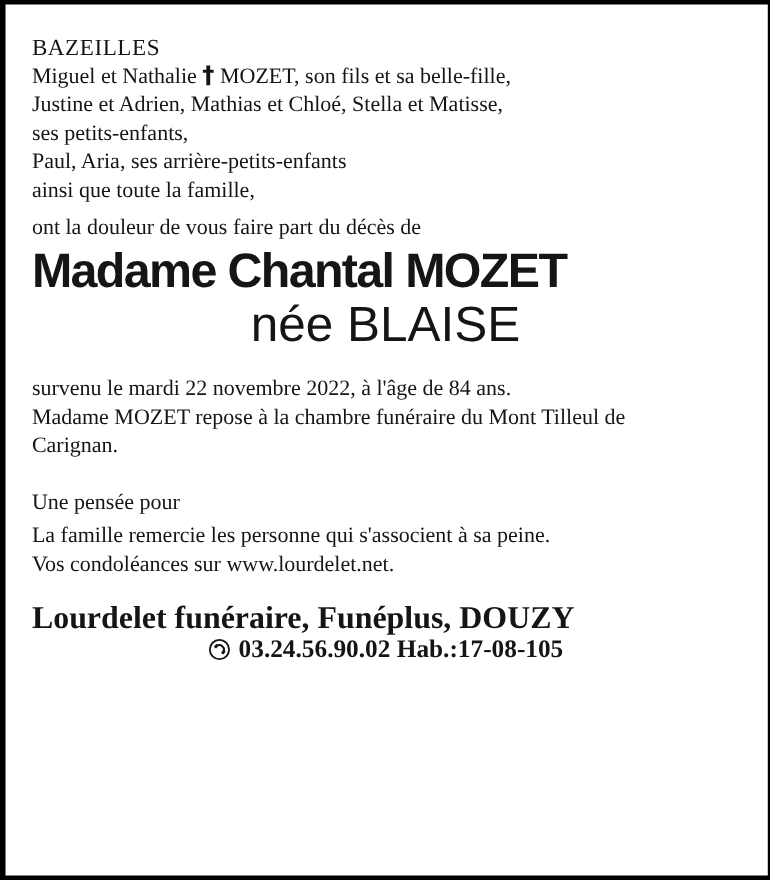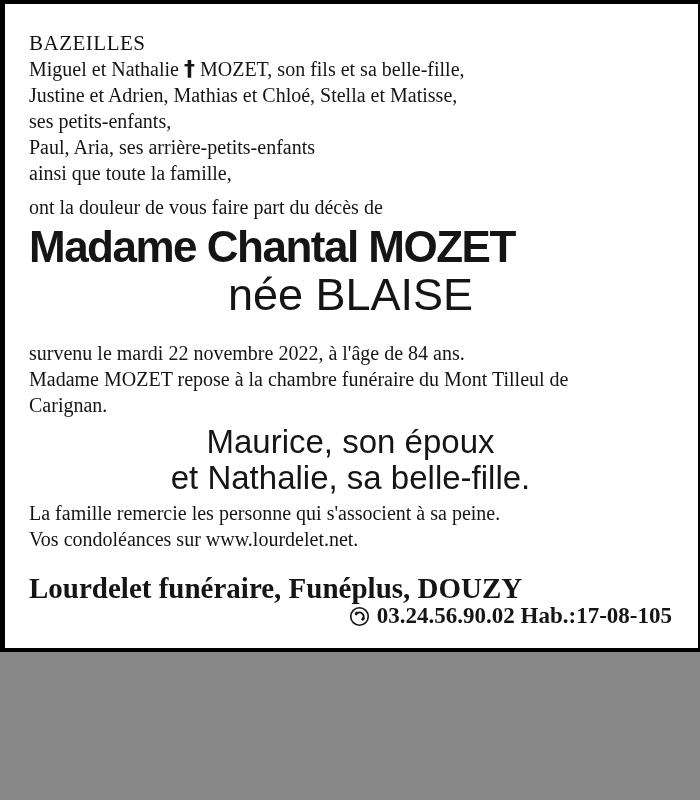--- a/index.html
+++ b/index.html
@@ -1,20 +1,20 @@
 <!DOCTYPE html>
 <html lang="fr"><head>
 <meta charset="utf-8">
 <style>
   html, body { margin: 0; padding: 0; background: #888; }
   .page {
     position: relative;
     box-sizing: border-box;
     width: 700px;
-    height: 652px;
+    height: 800px;
     background: #ffffff;
     border-style: solid;
     border-color: #000000;
     border-width: 4px 2px 4px 5px;
     padding: 26px 26px 0 24px;
     font-family: "Liberation Serif", serif;
     color: #151515;
     overflow: hidden;
   }
   .location {
@@ -69,21 +69,21 @@
     font-size: 29px;
     line-height: 28px;
     text-align: left;
   }
   .phone-line {
     font-weight: bold;
     font-size: 23px;
     line-height: 28px;
     display: flex;
     align-items: center;
-    justify-content: flex-end;
+    justify-content: center;
     gap: 7px;
   }
   .phone-svg { display: inline-block; }
 </style>
 </head>
 <body>
 
 <div class="page">
 
   <div class="location">BAZEILLES</div>
@@ -105,25 +105,22 @@
   <div class="deceased-name">Madame Chantal MOZET</div>
 
   <div class="maiden-name">née BLAISE</div>
 
   <p class="body death-info">survenu le mardi 22 novembre 2022, à l'âge de 84 ans.</p>
 
 
   <p class="body prewrap repose-info">Madame MOZET repose à la chambre funéraire du Mont Tilleul de
 Carignan.</p>
 
+  <p class="body tribute-intro">Une pensée pour</p>
 
-  <div class="tribute">
-    <div>Maurice, son époux</div>
-    <div>et Nathalie, sa belle-fille.</div>
-  </div>
 
   <p class="body prewrap thanks">La famille remercie les personne qui s'associent à sa peine.
 Vos condoléances sur www.lourdelet.net.</p>
 
   <div class="footer-name">Lourdelet funéraire, Funéplus, DOUZY</div>
 
   <div class="phone-line">
     <svg class="phone-svg" width="21" height="21" viewBox="0 0 24 24" aria-hidden="true">
       <circle cx="12" cy="12" r="10" fill="none" stroke="#151515" stroke-width="1.9"></circle>
       <g transform="rotate(40 12 12)">

